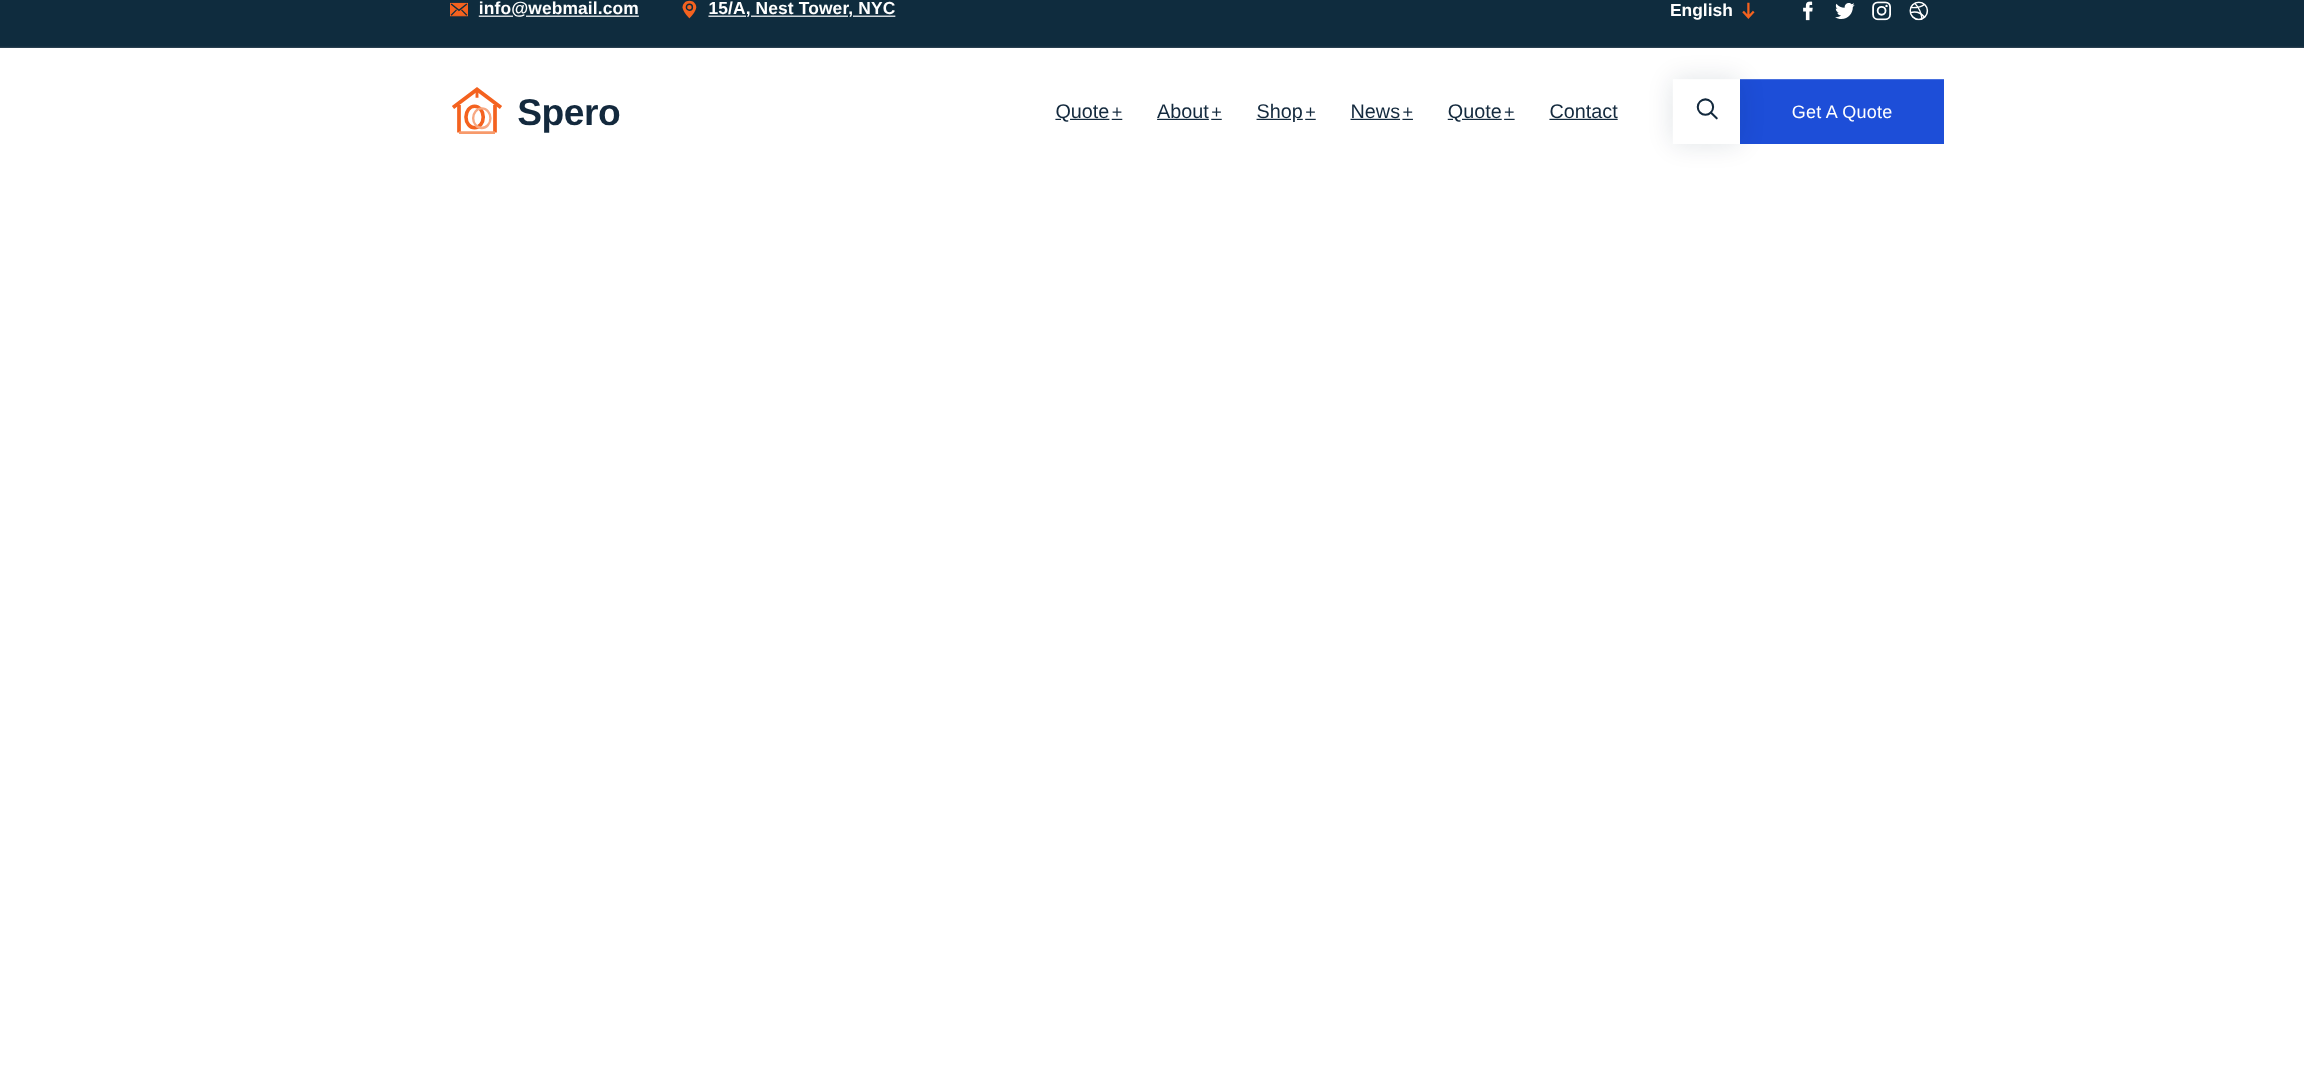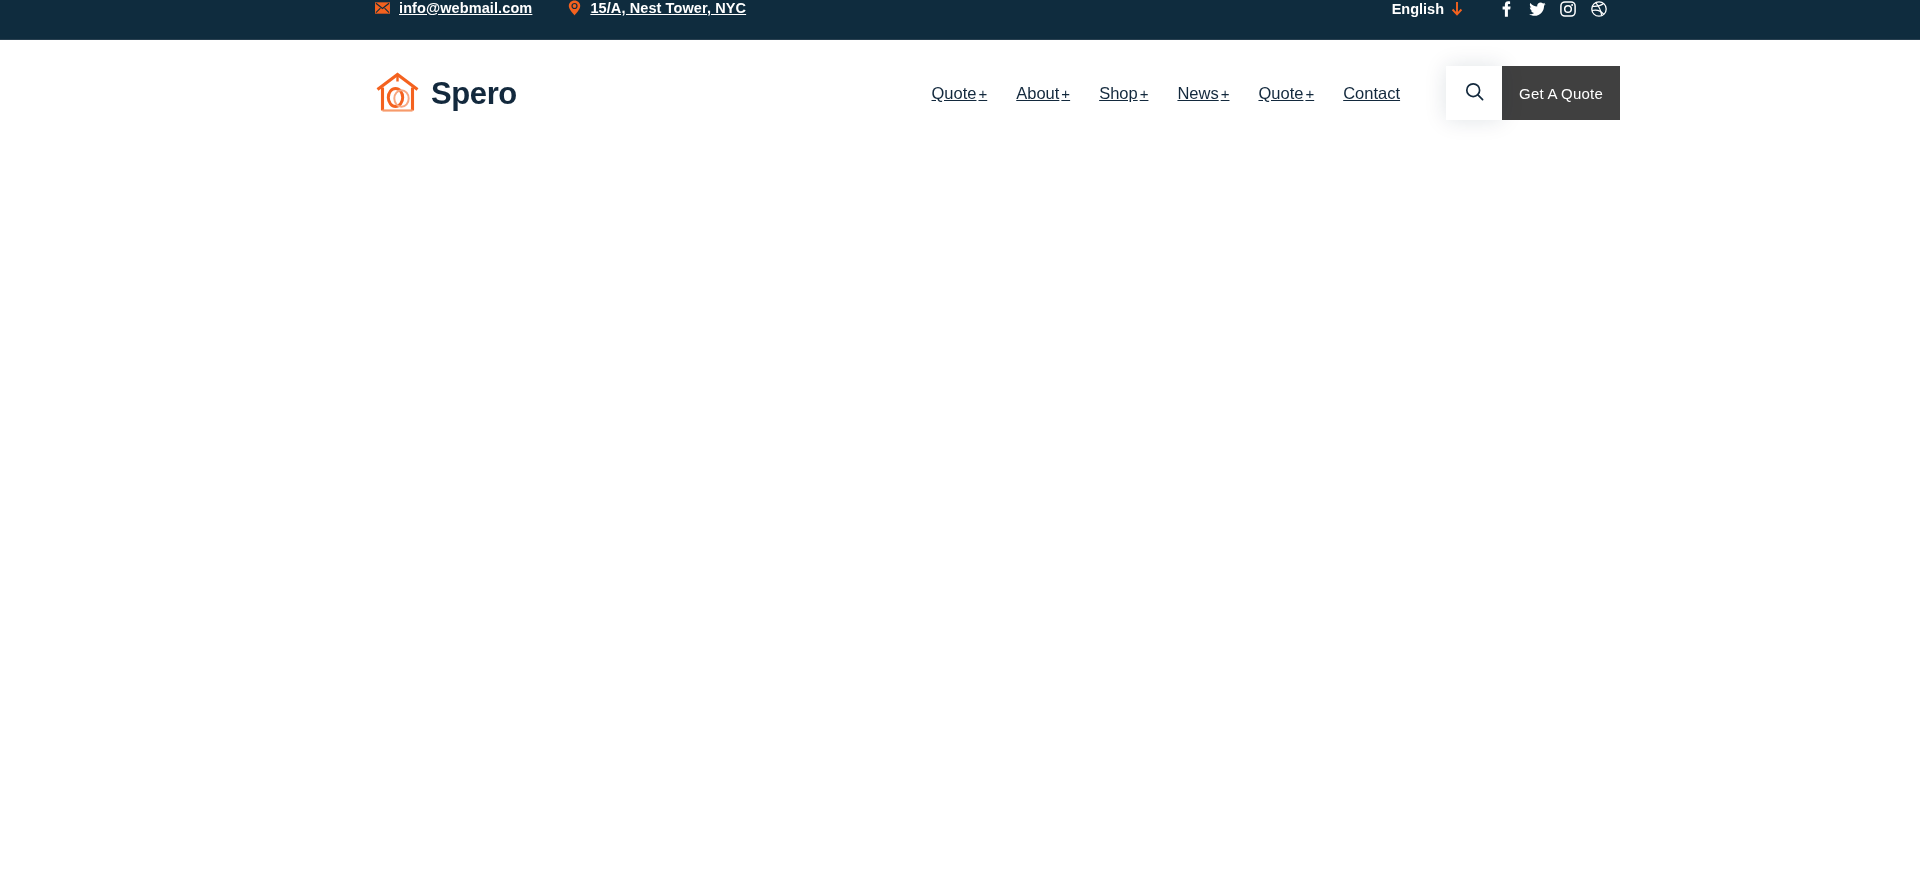--- a/index.html
+++ b/index.html
@@ -147,24 +147,24 @@
     box-shadow: 0 0 22px rgba(17, 40, 60, 0.13);
     display: flex;
     align-items: center;
     justify-content: center;
     cursor: pointer;
     position: relative;
     z-index: 2;
   }
   .quote-btn {
     height: 54px;
-    background: #404040;
+    background: #1d4ed8;
     color: #ffffff;
     border: none;
-    padding: 0 17px;
+    padding: 0 43px;
     font-family: "Liberation Sans", sans-serif;
     font-size: 15px;
     letter-spacing: 0.2px;
     cursor: pointer;
     display: flex;
     align-items: center;
     justify-content: center;
     white-space: nowrap;
   }
 

